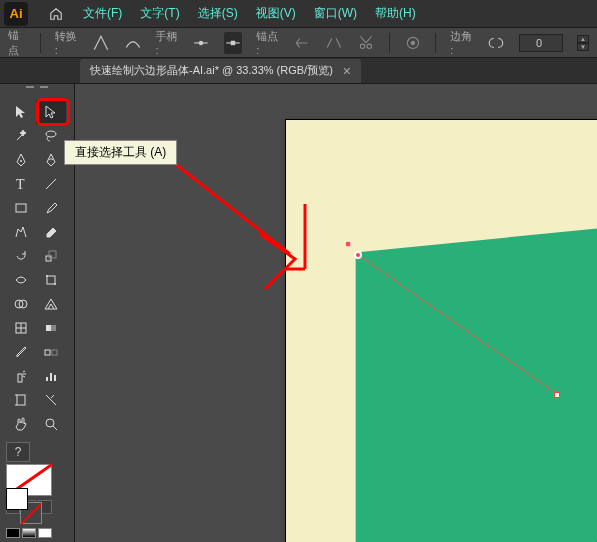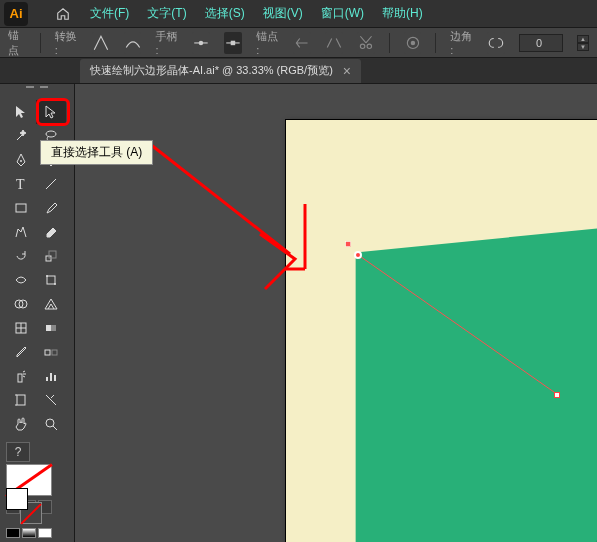--- a/index.html
+++ b/index.html
@@ -1,20 +1,20 @@
 <!DOCTYPE html>
 <html><head>
 <meta charset="utf-8">
 <style>
   * { box-sizing: border-box; margin: 0; padding: 0; }
   body { width: 597px; height: 542px; background: #323232; font-family: "Microsoft YaHei", sans-serif; font-size: 12px; color: #ccc; overflow: hidden; position: relative; }
   
   
   .menubar { height: 28px; background: #323232; display: flex; align-items: center; padding: 0 4px; border-bottom: 1px solid #1a1a1a; }
-  .ai-logo { width: 24px; height: 24px; background: #1a1a1a; border-radius: 4px; display: flex; align-items: center; justify-content: center; color: #ff9a00; font-weight: bold; font-size: 13px; margin-right: 24px; }
+  .ai-logo { width: 24px; height: 24px; background: #1a1a1a; border-radius: 4px; display: flex; align-items: center; justify-content: center; color: #ff9a00; font-weight: bold; font-size: 13px; margin-right: 17px; }
   .home-icon { width: 22px; height: 22px; display: flex; align-items: center; justify-content: center; margin-right: 8px; cursor: pointer; }
   .menu-items { display: flex; gap: 2px; }
   .menu-item { padding: 20px 8px; cursor: pointer; color: #5eead4; }
   
   
   .options-bar { height: 30px; background: #434343; display: flex; align-items: center; padding: 0 8px; border-bottom: 1px solid #1a1a1a; gap: 14px; font-size: 11px; color: #aaa; }
   .opt-sep { width: 1px; height: 20px; background: #2a2a2a; }
   .opt-icon { width: 22px; height: 22px; display: flex; align-items: center; justify-content: center; cursor: pointer; background: #434343; border-radius: 2px; }
   .opt-icon.active { background: #2a2a2a; }
   .corner-input { width: 44px; height: 18px; background: #3a3a3a; border: 1px solid #222; color: #ccc; font-size: 11px; padding: 0 16px; text-align: left; }
@@ -49,21 +49,21 @@
   .mini-sw div { width: 14px; height: 10px; border: 1px solid #888; }
   
   .q-block { margin: 4px 6px; }
   .q-mark { width: 24px; height: 20px; border: 1px solid #666; background: #3a3a3a; display: flex; align-items: center; justify-content: center; margin-bottom: 2px; }
   .no-fill { width: 46px; height: 32px; background: #fff; position: relative; border: 1px solid #888; }
   .no-fill::after { content: ""; position: absolute; width: 56px; height: 3px; background: #ff0000; transform: rotate(-35deg); top: 14px; left: -6px; }
   .draw-modes { display: flex; gap: 2px; margin: 2px 6px; }
   .draw-modes div { width: 14px; height: 14px; border: 1px solid #666; background: #3a3a3a; }
   
   
-  .tooltip { position: absolute; top: 56px; left: 40px; background: #f5f5dc; border: 1px solid #888; padding: 3px 10px; font-size: 12px; color: #000; z-index: 10; white-space: nowrap; }
+  .tooltip { position: absolute; top: 56px; left: 64px; background: #f5f5dc; border: 1px solid #888; padding: 3px 10px; font-size: 12px; color: #000; z-index: 10; white-space: nowrap; }
   
   
   .canvas-area { flex: 1; background: #4a4a4a; position: relative; overflow: hidden; }
   .artboard { position: absolute; top: 35px; left: 210px; width: 400px; height: 500px; background: #f5efc6; border: 1px solid #000; box-shadow: 2px 2px 6px rgba(0,0,0,.4); }
   .shape-svg { position: absolute; top: 0; left: 0; width: 100%; height: 100%; }
   .anchor { position: absolute; width: 6px; height: 6px; background: #fff; border: 1px solid #ff4040; }
   .anchor.sel { background: #ff4040; border: 2px solid #fff; border-radius: 50%; width: 8px; height: 8px; }
   
   
   .anno-arrow { position: absolute; top: 55px; left: 70px; z-index: 8; pointer-events: none; }

